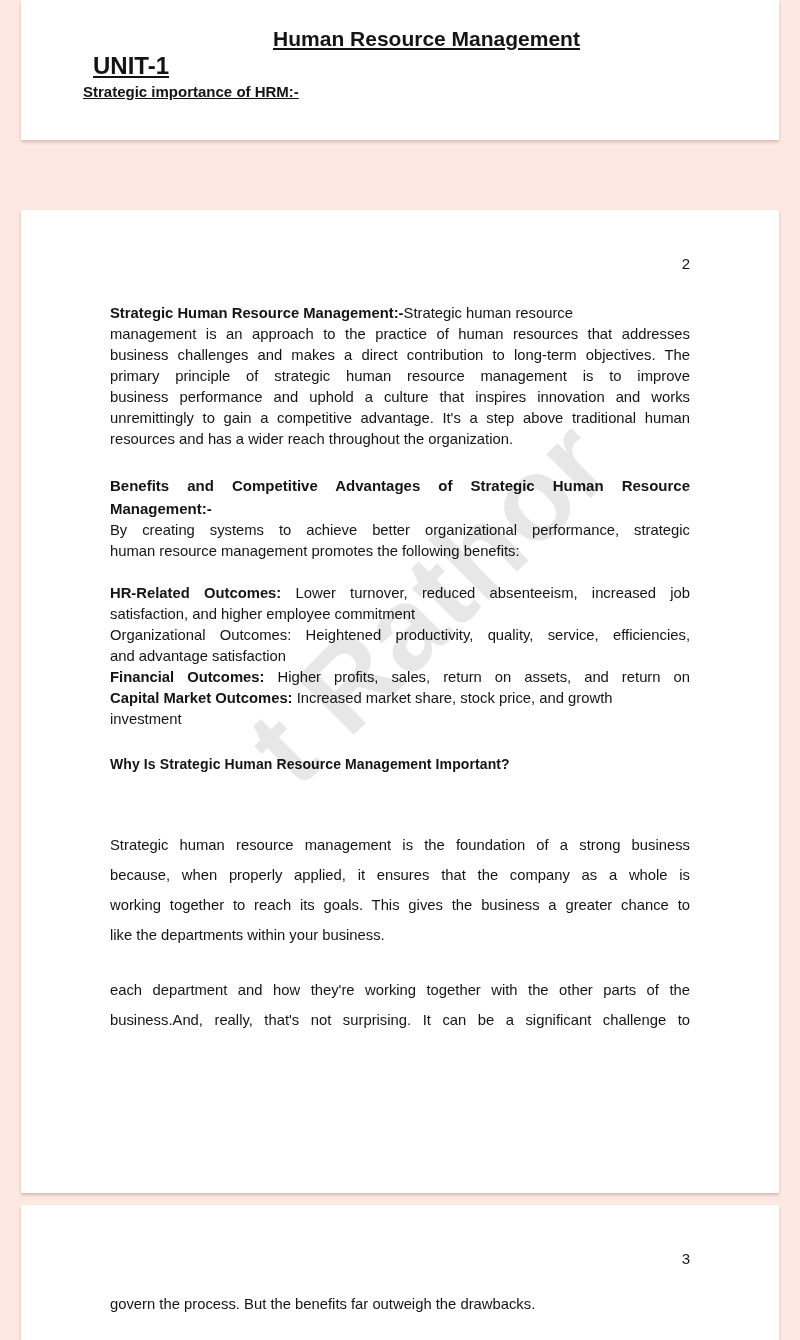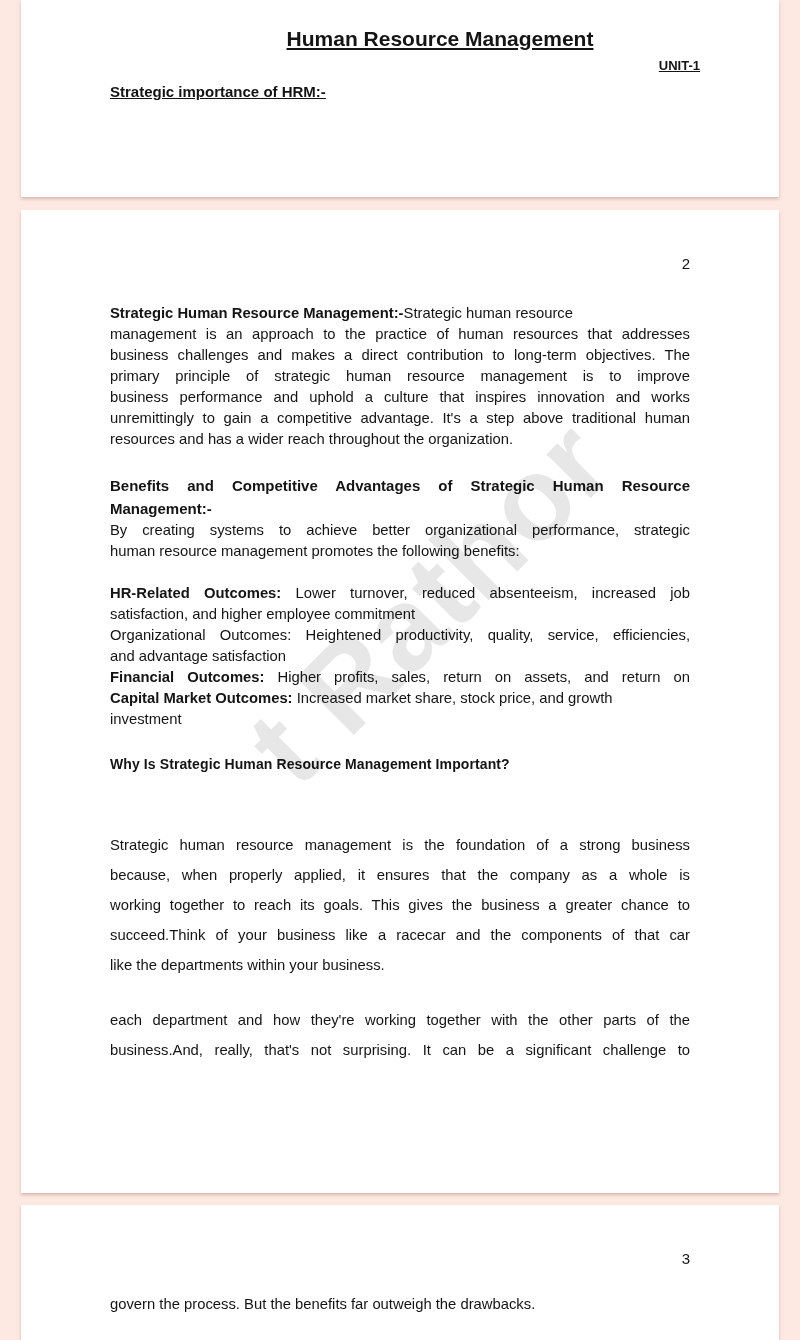--- a/index.html
+++ b/index.html
@@ -13,32 +13,32 @@
   }
   .page {
     position: absolute;
     left: 21px;
     width: 758px;
     background: #ffffff;
     box-shadow: 0 2px 3px rgba(170,125,115,0.45);
     box-sizing: border-box;
     overflow: hidden;
   }
-  #page1 { top: 0; height: 197px; padding: 26px 89px 0 89px; }
+  #page1 { top: 0; height: 140px; padding: 26px 89px 0 62px; }
   #page2 { top: 210px; height: 983px; padding: 46px 89px 0 89px; }
   #page3 { top: 1205px; height: 200px; padding: 46px 89px 0 89px; }
 
   
   .doc-title {
     font-size: 21px; font-weight: bold; text-decoration: underline;
     text-align: center; line-height: 25px; position: relative; left: 40px;
   }
   .doc-subtitle {
-    font-size: 13px; font-weight: bold; text-decoration: underline;
-    text-align: right; line-height: 22px; margin-top: 4px; position: relative; left: 10px;
+    font-size: 24px; font-weight: bold; text-decoration: underline;
+    text-align: left; line-height: 22px; margin-top: 4px; position: relative; left: 10px;
   }
   .section-heading {
     font-size: 15px; font-weight: bold; text-decoration: underline;
     line-height: 19px; margin-top: 5px;
   }
 
   
   .pagenum { font-size: 15px; line-height: 15px; text-align: right; }
   .body-txt { font-size: 14.8px; }
   .jl { text-align: justify; text-align-last: justify; }
@@ -114,21 +114,20 @@
       <div class="ll"><b>Capital Market Outcomes:</b><span> Increased market share, stock price, and growth</span></div>
       <div class="ll">investment</div>
     </div>
 
     <div class="why-h">Why Is Strategic Human Resource Management Important?</div>
 
     <div class="body-txt sp-para why-p1">
       <div class="jl">Strategic human resource management is the foundation of a strong business</div>
       <div class="jl">because, when properly applied, it ensures that the company as a whole is</div>
       <div class="jl">working together to reach its goals. This gives the business a greater chance to</div>
-      <div class="jl">succeed.Think of your business like a racecar and the components of that car</div>
       <div class="ll">like the departments within your business.</div>
     </div>
 
     <div class="body-txt sp-para why-p2">
       <div class="jl">each department and how they're working together with the other parts of the</div>
       <div class="jl">business.And, really, that's not surprising. It can be a significant challenge to</div>
     </div>
   </div>
 
   <div class="page" id="page3">

